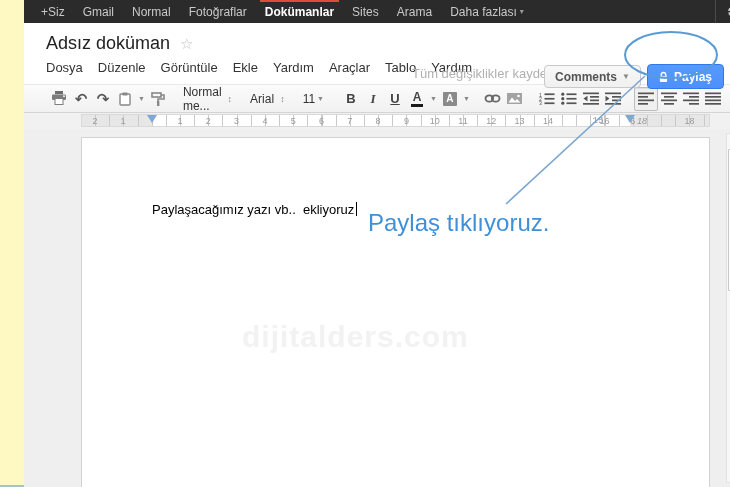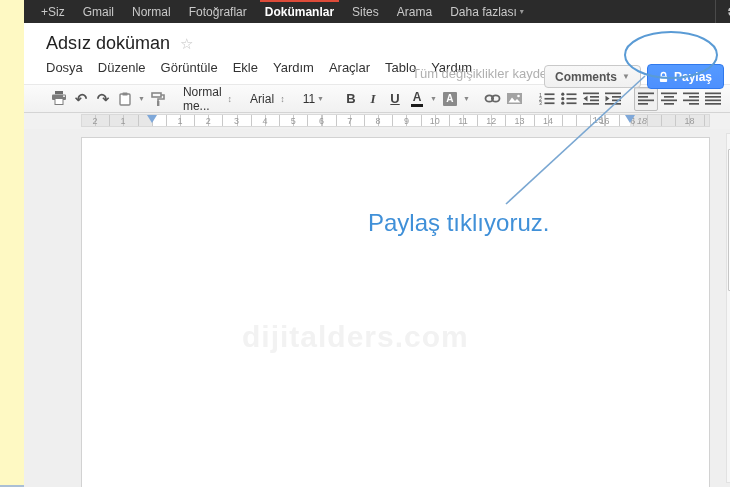--- a/index.html
+++ b/index.html
@@ -361,20 +361,21 @@
           <span class="rnum" style="left: 560px; font-style: italic;">18</span>
           <span class="rnum" style="left: 607.4px;">18</span>
         </div>
       <div class="ind-marker" style="left:70px;"></div>
       <div class="ind-marker" style="left:548px;"></div>
     </div>
   </div>
 
   <div class="docarea">
     <div class="page">
+      <div class="doc-text"><span>Paylaşacağımız yazı vb..  ekliyoruz</span><span class="text-cursor"></span></div>
       <div class="watermark">dijitalders.com</div>
     </div>
     <div class="scrollbar">
       <span class="sb-arrow sb-up">▲</span>
       <span class="sb-thumb">
         <span class="sb-grip"></span>
       </span>
       <span class="sb-arrow sb-down">▼</span>
     </div>
   </div>

